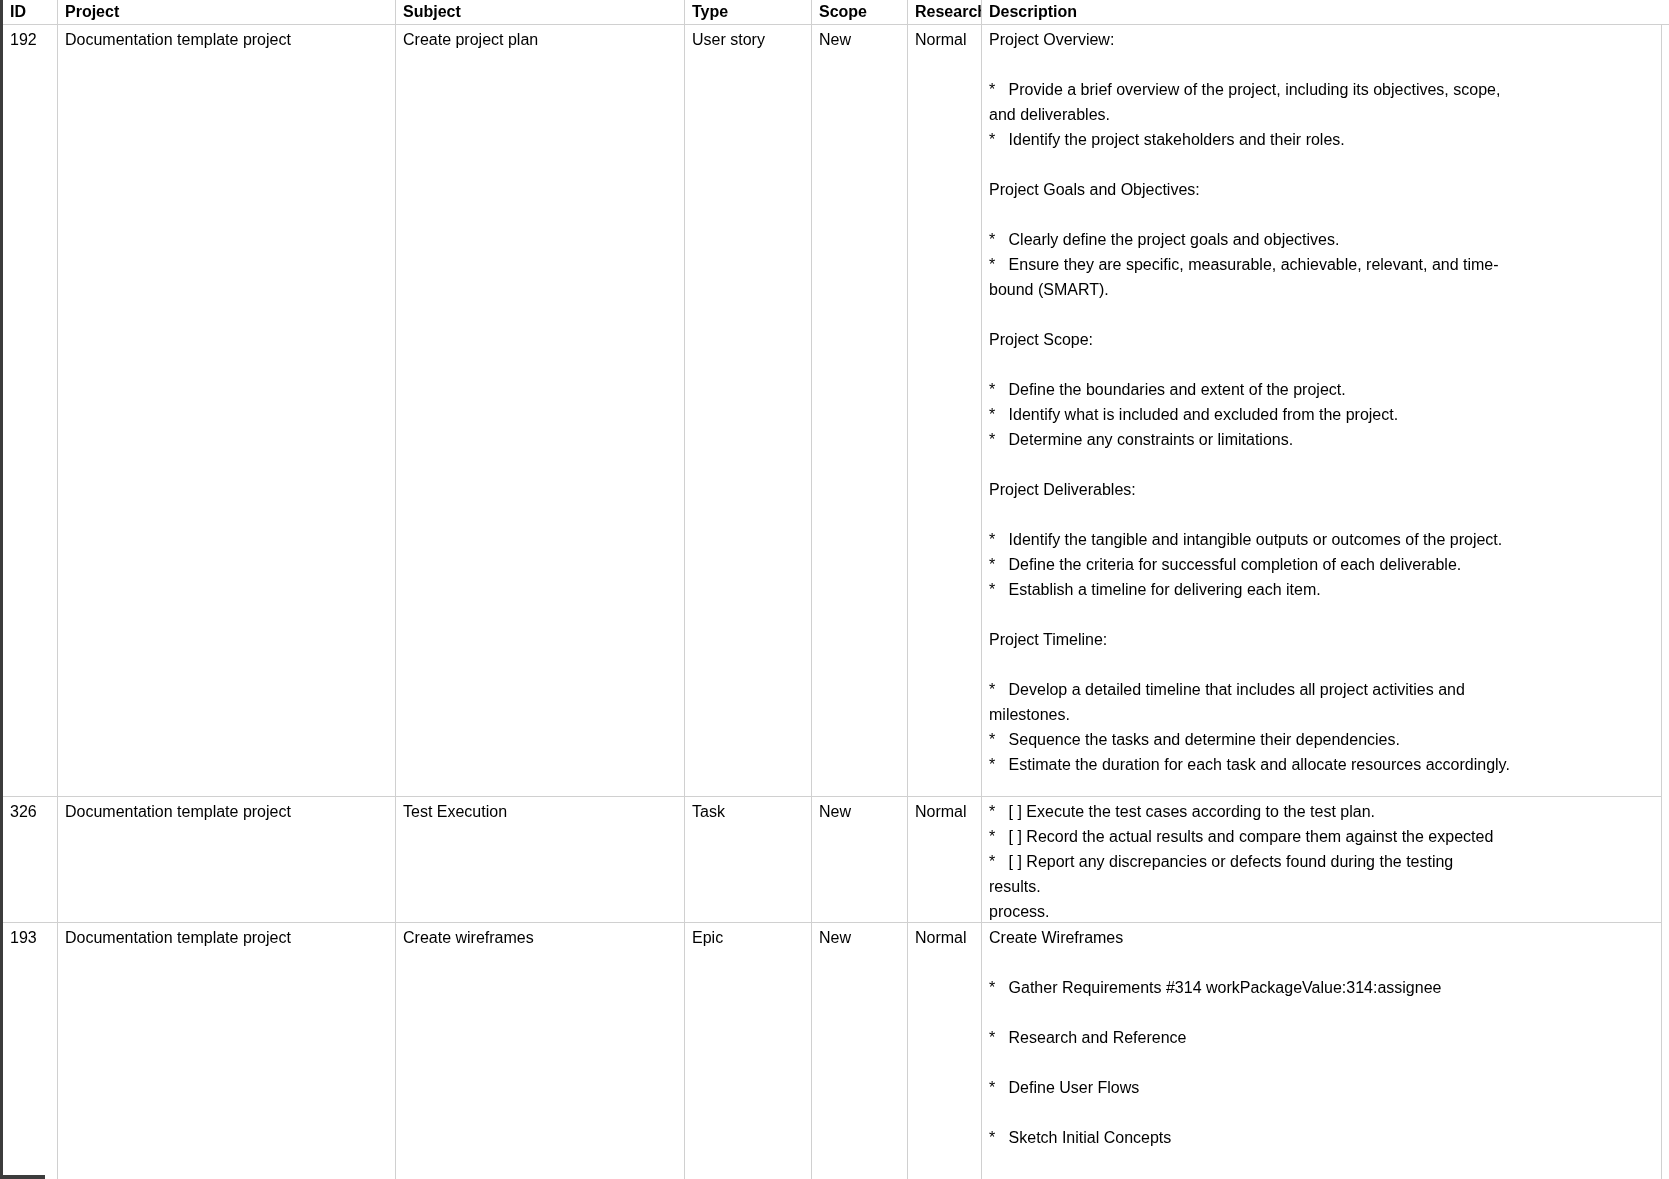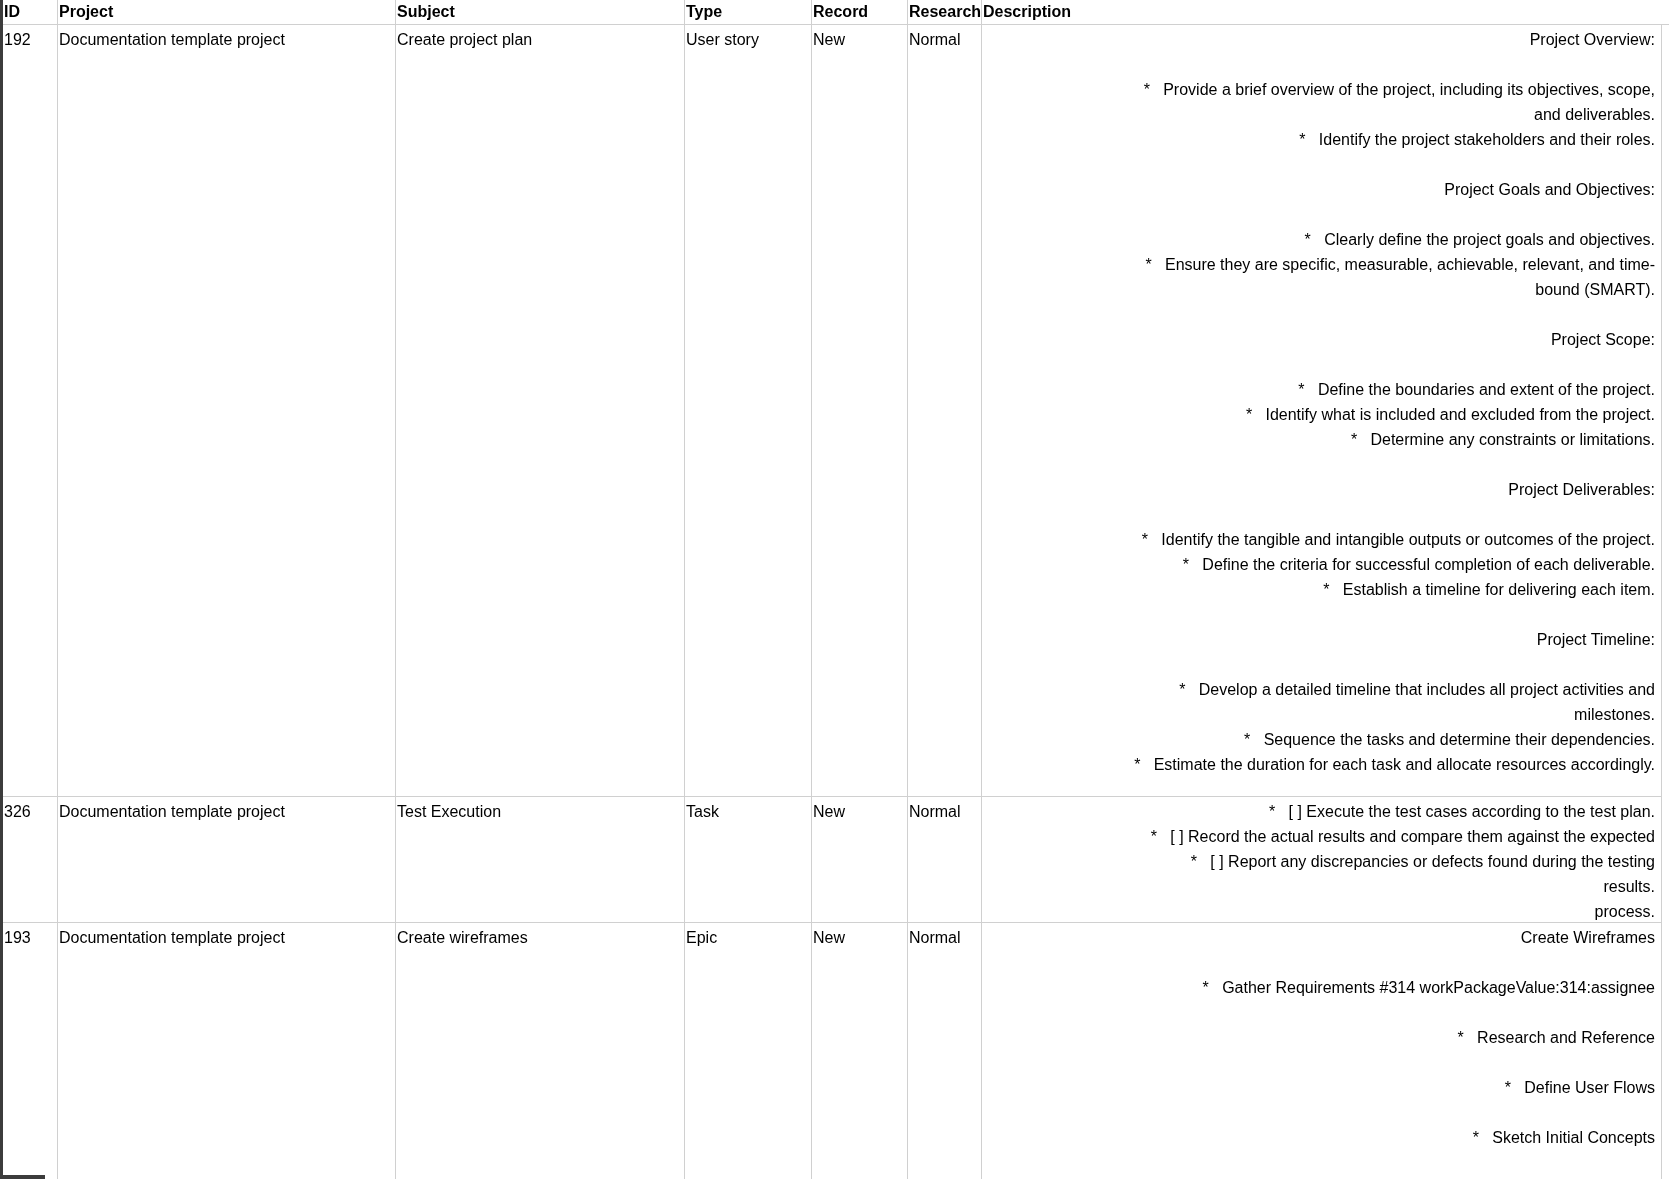--- a/index.html
+++ b/index.html
@@ -25,32 +25,31 @@
     border-bottom: 1px solid #d0d0d0;
     box-sizing: border-box;
   }
   .header-row { height: 25px; }
   .row-1 { height: 772px; }
   .row-2 { height: 126px; }
   .row-3 { height: 257px; border-bottom: none; }
   .cell {
     box-sizing: border-box;
     border-right: 1px solid #d0d0d0;
-    padding: 2px 6px 0 1px;
+    padding: 2px 6px 0 7px;
     overflow: hidden;
     line-height: 25px;
     white-space: pre;
   }
   .cell.no-br { border-right: none; }
   .header-row .cell { font-weight: bold; padding-top: 1px; line-height: 22px; }
   .dline {
     white-space: pre;
     line-height: 25px;
     min-height: 25px;
-    text-align: right;
   }
   .left-bar {
     position: absolute;
     left: 0; top: 0;
     width: 3px; height: 1179px;
     background: #3c3c3c;
   }
   .hdr-ext {
     position: absolute;
     left: 1662px; top: 24px;
@@ -69,21 +68,21 @@
 
 <div class="left-bar"></div>
 
 <div class="table">
 
   <div class="row header-row">
     <div class="cell">ID</div>
     <div class="cell">Project</div>
     <div class="cell">Subject</div>
     <div class="cell">Type</div>
-    <div class="cell">Record</div>
+    <div class="cell">Scope</div>
     <div class="cell">Research</div>
     <div class="cell no-br">Description</div>
   </div>
 
   <div class="row row-1">
     <div class="cell">192</div>
     <div class="cell">Documentation template project</div>
     <div class="cell">Create project plan</div>
     <div class="cell">User story</div>
     <div class="cell">New</div>

